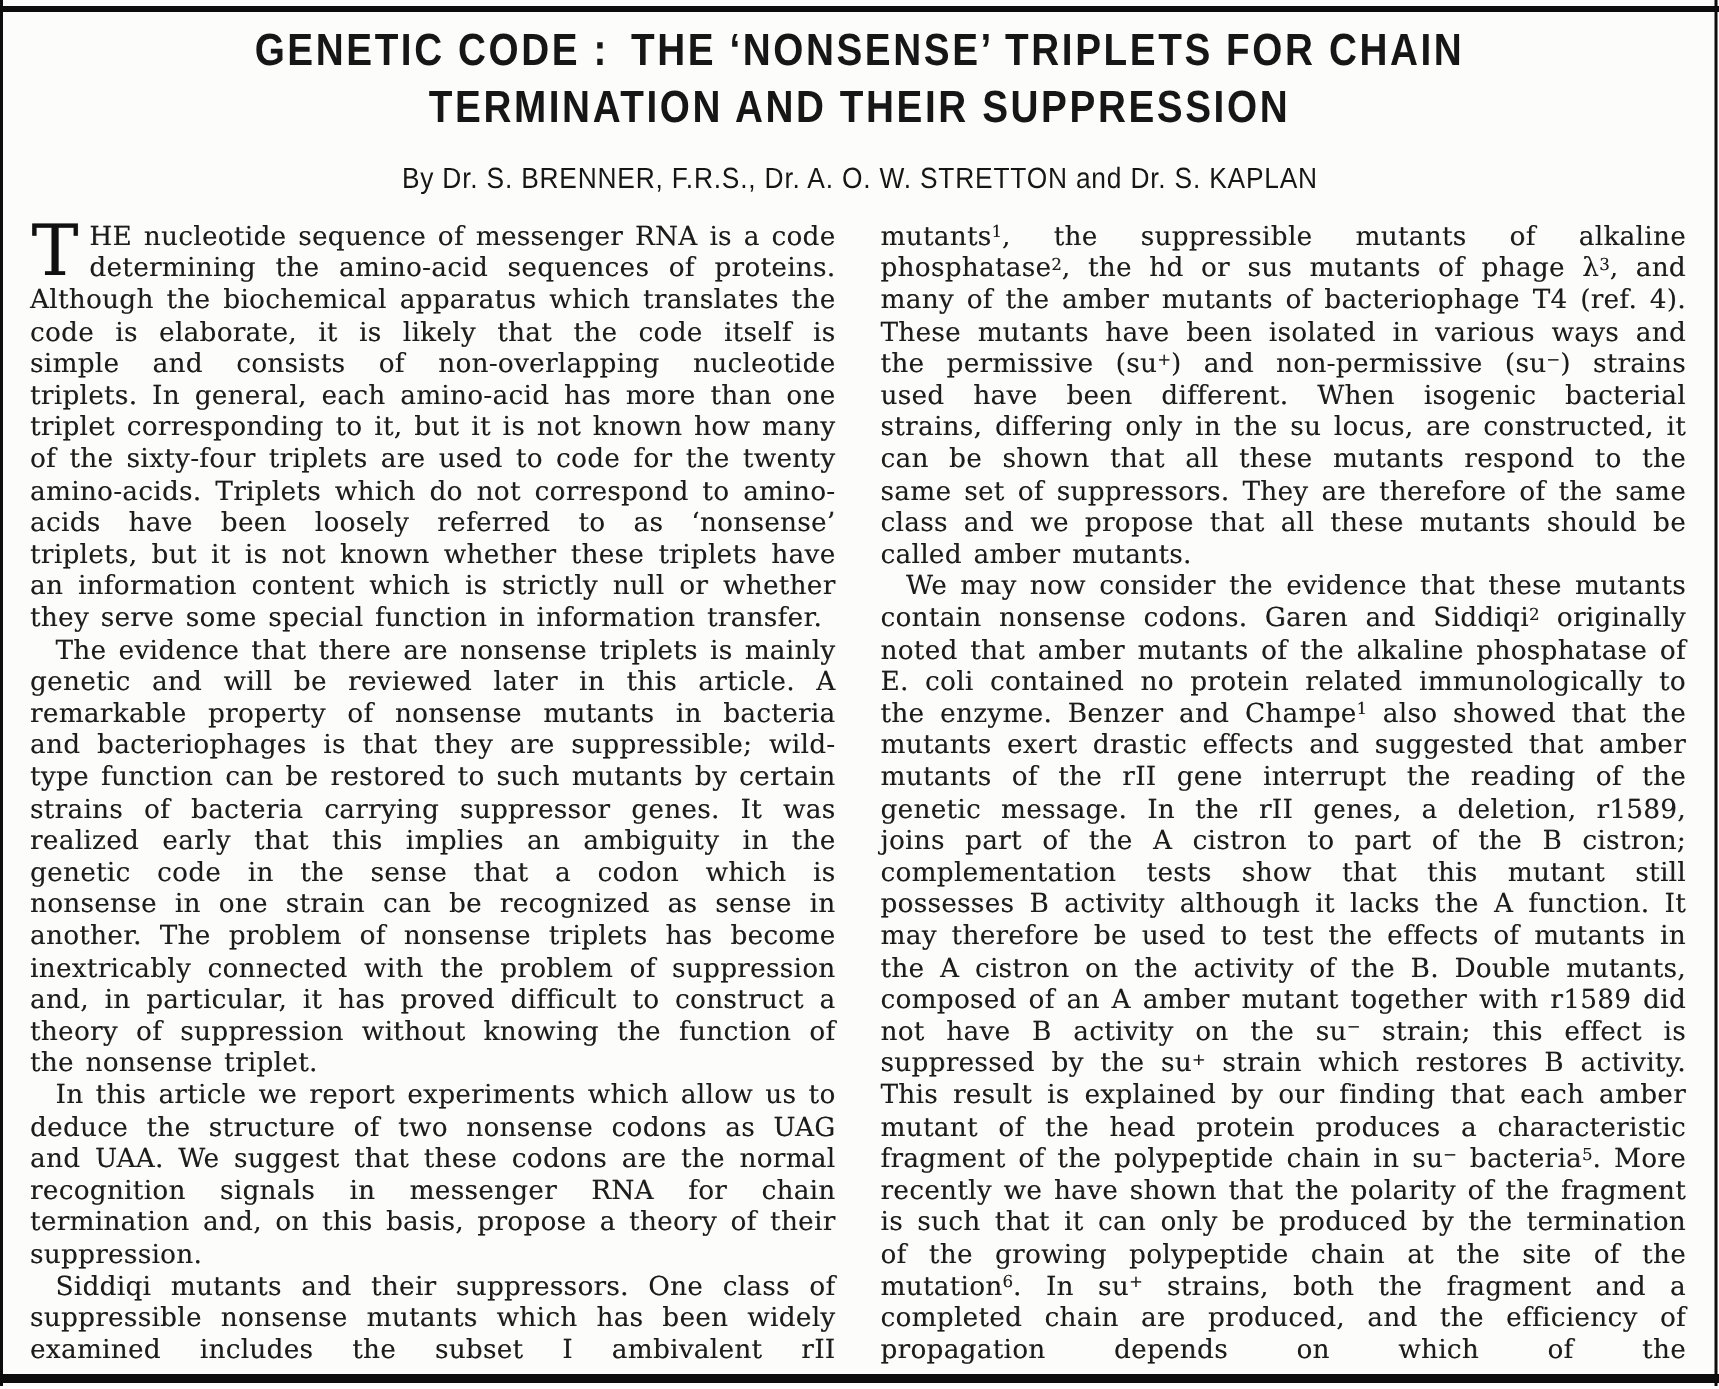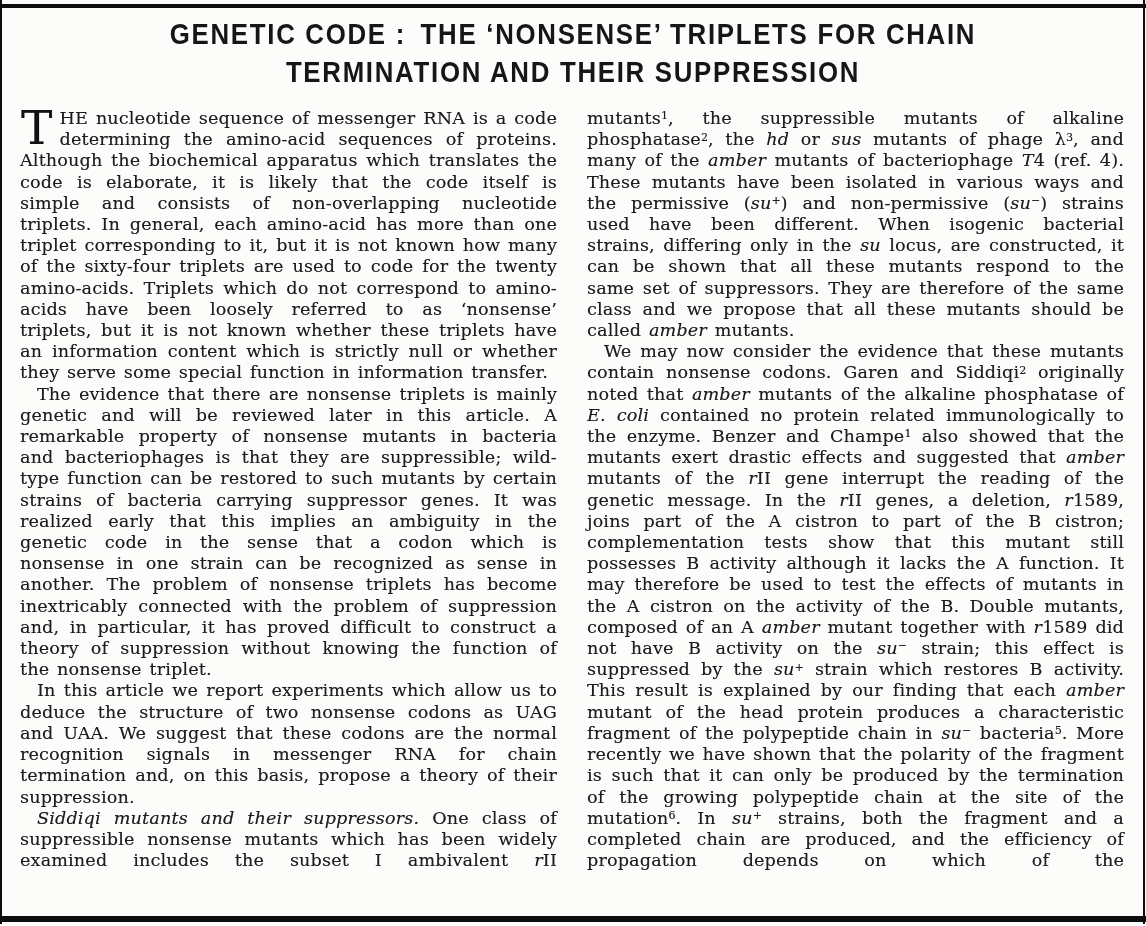--- a/index.html
+++ b/index.html
@@ -71,21 +71,21 @@
     line-height: 21.2px;
     letter-spacing: 0.2px;
     word-spacing: 2px;
   }
   .col p {
     margin: 0;
     text-shadow: 0.2px 0.2px 0.4px rgba(25,25,25,0.45);
   }
   p.indent { text-indent: 17px; }
   p.justify-last { text-align-last: justify; }
-  .it { font-style: italic; }
+  .it { }
   sup {
     font-size: 11px;
     line-height: 0;
     vertical-align: baseline;
     position: relative;
     top: -0.42em;
     letter-spacing: 0;
   }
   .dropcap {
     float: left;
@@ -102,20 +102,23 @@
   <div class="border-top"></div>
   <div class="border-bottom"></div>
   <div class="border-left"></div>
   <div class="border-right"></div>
 
   <header>
     <h1 style="margin:0; font-size:inherit; font-weight:inherit;">
       <span class="tline">GENETIC CODE : THE ‘NONSENSE’ TRIPLETS FOR CHAIN</span>
       <span class="tline">TERMINATION AND THEIR SUPPRESSION</span>
     </h1>
+    <div class="byline-row">
+      <span class="byline">By Dr. S. BRENNER, F.R.S., Dr. A. O. W. STRETTON and Dr. S. KAPLAN</span>
+    </div>
   </header>
 
   <main class="columns">
     <div class="col">
         <p class=""><span class="dropcap">T</span><span>HE nucleotide sequence of messenger RNA is a code determining the amino-acid sequences of proteins. Although the biochemical apparatus which translates the code is elaborate, it is likely that the code itself is simple and consists of non-overlapping nucleotide triplets. In general, each amino-acid has more than one triplet corresponding to it, but it is not known how many of the sixty-four triplets are used to code for the twenty amino-acids. Triplets which do not correspond to amino-acids have been loosely referred to as ‘nonsense’ triplets, but it is not known whether these triplets have an information content which is strictly null or whether they serve some special function in information transfer.</span></p>
         <p class="indent"><span>The evidence that there are nonsense triplets is mainly genetic and will be reviewed later in this article. A remarkable property of nonsense mutants in bacteria and bacteriophages is that they are suppressible; wild-type function can be restored to such mutants by certain strains of bacteria carrying suppressor genes. It was realized early that this implies an ambiguity in the genetic code in the sense that a codon which is nonsense in one strain can be recognized as sense in another. The problem of nonsense triplets has become inextricably connected with the problem of suppression and, in particular, it has proved difficult to construct a theory of suppression without knowing the function of the nonsense triplet.</span></p>
         <p class="indent"><span>In this article we report experiments which allow us to deduce the structure of two nonsense codons as UAG and UAA. We suggest that these codons are the normal recognition signals in messenger RNA for chain termination and, on this basis, propose a theory of their suppression.</span></p>
         <p class="indent justify-last"><span class="it">Siddiqi mutants and their suppressors.</span><span> One class of suppressible nonsense mutants which has been widely examined includes the subset I ambivalent </span><span class="it">r</span><span>II</span></p>
       </div>
     <div class="col">

